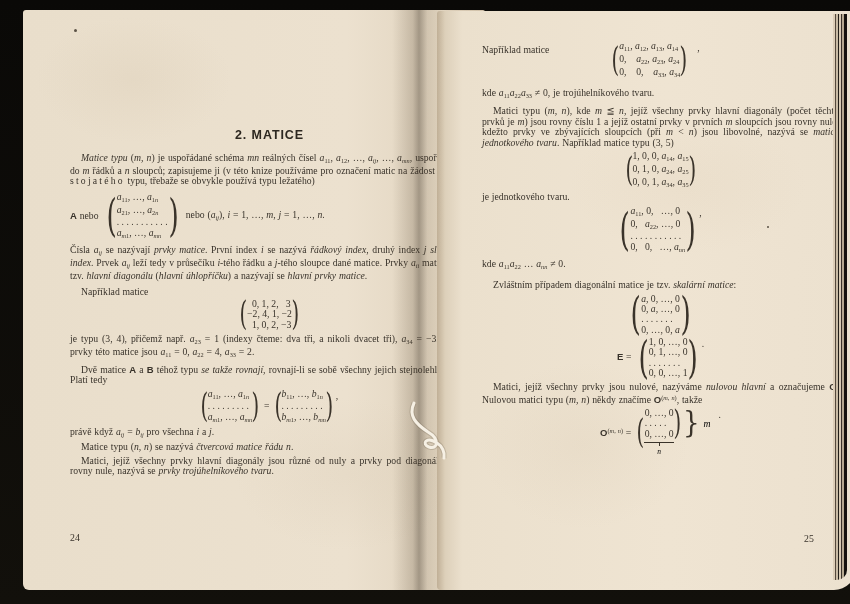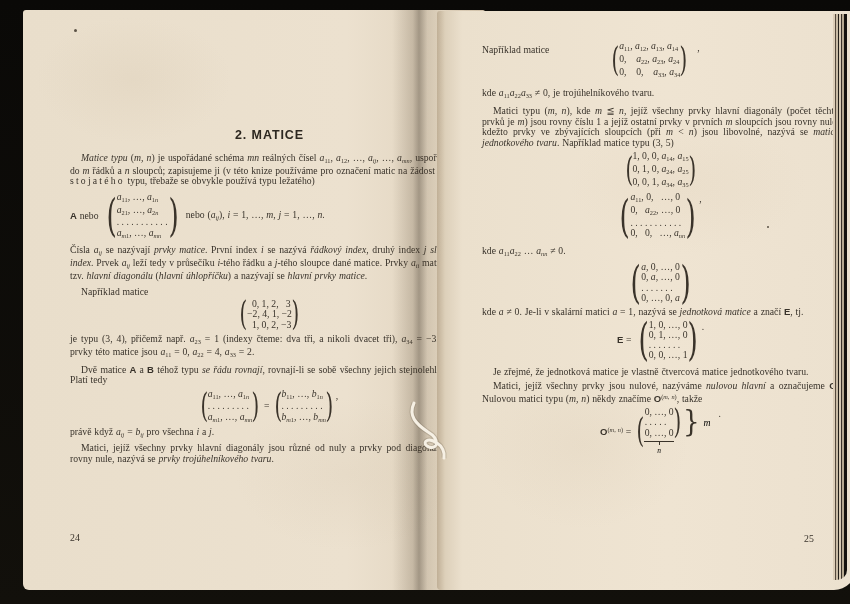--- a/index.html
+++ b/index.html
@@ -90,39 +90,40 @@
       <div class="math-center" style="margin-top:2px">
         <span class="mx m3">
           <span class="par">(</span>
           <span class="rows">  0, 1, 2,   3<br>−2, 4, 1, −2<br>  1, 0, 2, −3</span>
           <span class="par">)</span>
         </span>
       </div>
 
       <p class="body just" style="margin-top:4px">je typu (3, 4), přičemž např. <i>a</i><sub>23</sub> = 1 (indexy čteme: dva tři, a nikoli dvacet tři), <i>a</i><sub>34</sub> = −3. Hlavní prvky této matice jsou <i>a</i><sub>11</sub> = 0, <i>a</i><sub>22</sub> = 4, <i>a</i><sub>33</sub> = 2.</p>
 
-      <p class="body just ind" style="margin-top:5px">Dvě matice <b class="bf">A</b> a <b class="bf">B</b> téhož typu <i>se řádu rovnají</i>, rovnají-li se sobě všechny jejich stejnolehlé prvky. Platí tedy</p>
+      <p class="body just ind" style="margin-top:5px">Dvě matice <b class="bf">A</b> a <b class="bf">B</b> téhož typu <i>se takže rovnají</i>, rovnají-li se sobě všechny jejich stejnolehlé prvky. Platí tedy</p>
 
       <div class="math-center" style="margin-top:3px">
         <span class="mx m3">
           <span class="par">(</span>
           <span class="rows"><i>a</i><sub>11</sub>, …, <i>a</i><sub>1<i>n</i></sub><br>. . . . . . . . .<br><i>a</i><sub><i>m</i>1</sub>, …, <i>a</i><sub><i>mn</i></sub></span>
           <span class="par">)</span>
         </span>
         <span class="body" style="margin:0 5px">=</span>
         <span class="mx m3">
           <span class="par">(</span>
           <span class="rows"><i>b</i><sub>11</sub>, …, <i>b</i><sub>1<i>n</i></sub><br>. . . . . . . . .<br><i>b</i><sub><i>m</i>1</sub>, …, <i>b</i><sub><i>mn</i></sub></span>
           <span class="par">)</span>
         </span>
         <span class="post">,</span>
         <span class="eqtag">(2,1)</span>
       </div>
 
       <p class="body" style="margin-top:3px">právě když <i>a</i><sub><i>ij</i></sub> = <i>b</i><sub><i>ij</i></sub> pro všechna <i>i</i> a <i>j</i>.</p>
+      <p class="body ind" style="margin-top:2px">Matice typu (<i>n, n</i>) se nazývá <i>čtvercová matice řádu n</i>.</p>
       <p class="body just ind" style="margin-top:3px">Matici, jejíž všechny prvky hlavní diagonály jsou různé od nuly a prvky pod diagonálou jsou rovny nule, nazývá se <i>prvky trojúhelníkového tvaru</i>.</p>
     </div>
     <div class="pagenum pn-left">24</div>
     <div class="speck" style="left:51px;top:19px;width:3px;height:3px"></div>
   </div>
 
   <div class="page page-right">
     <div class="col col-right">
 
       <div class="mrow">
@@ -140,55 +141,55 @@
       <p class="body just ind" style="margin-top:5px">Matici typu (<i>m, n</i>), kde <i>m</i> ≦ <i>n</i>, jejíž všechny prvky hlavní diagonály (počet těchto prvků je <i>m</i>) jsou rovny číslu 1 a jejíž ostatní prvky v prvních <i>m</i> sloupcích jsou rovny nule, kdežto prvky ve zbývajících sloupcích (při <i>m</i> &lt; <i>n</i>) jsou libovolné, nazývá se <i>matice jednotkového tvaru</i>. Například matice typu (3, 5)</p>
 
       <div class="math-center" style="margin-top:3px">
         <span class="mx m3">
           <span class="par">(</span>
           <span class="rows">1, 0, 0, <i>a</i><sub>14</sub>, <i>a</i><sub>15</sub><br>0, 1, 0, <i>a</i><sub>24</sub>, <i>a</i><sub>25</sub><br>0, 0, 1, <i>a</i><sub>34</sub>, <i>a</i><sub>35</sub></span>
           <span class="par">)</span>
         </span>
       </div>
 
+      <p class="body" style="margin-top:3px">je jednotkového tvaru.</p>
 
 
       <div class="math-center" style="margin-top:3px">
         <span class="mx m4">
           <span class="par">(</span>
           <span class="rows"><i>a</i><sub>11</sub>, 0,   …, 0<br>0,   <i>a</i><sub>22</sub>, …, 0<br>. . . . . . . . . . .<br>0,   0,   …, <i>a</i><sub><i>nn</i></sub></span>
           <span class="par">)</span>
         </span>
         <span class="post">,</span>
       </div>
 
       <p class="body" style="margin-top:5px">kde <i>a</i><sub>11</sub><i>a</i><sub>22</sub> … <i>a</i><sub><i>nn</i></sub> ≠ 0.</p>
 
+      <p class="body ind" style="margin-top:8px">Zvláštním případem diagonální matice je tzv. <i>skalární matice</i>:</p>
 
       <div class="math-center" style="margin-top:3px">
         <span class="mx m4">
           <span class="par">(</span>
           <span class="rows"><i>a</i>, 0, …, 0<br>0, <i>a</i>, …, 0<br>. . . . . . .<br>0, …, 0, <i>a</i></span>
           <span class="par">)</span>
         </span>
       </div>
 
-      <p class="body just" style="margin-top:4px">kde <i>a</i> ≠ 0. Je-li v skalární matici <i>a</i> = 1, nazývá se <i>jednotková matice</i> a značí <b class="bf">E</b>, tj.</p>
 
       <div class="math-center" style="margin-top:2px">
         <span class="body lhs"><b class="bf">E</b> =</span>
         <span class="mx m4">
           <span class="par">(</span>
           <span class="rows">1, 0, …, 0<br>0, 1, …, 0<br>. . . . . . .<br>0, 0, …, 1</span>
           <span class="par">)</span>
         </span>
         <span class="post">.</span>
       </div>
 
-      <p class="body just ind" style="margin-top:6px">Je zřejmé, že jednotková matice je vlastně čtvercová matice jednotkového tvaru.</p>
 
       <p class="body just ind" style="margin-top:4px">Matici, jejíž všechny prvky jsou nulové, nazýváme <i>nulovou hlavní</i> a označujeme <b class="bf">O</b>. Nulovou matici typu (<i>m, n</i>) někdy značíme <b class="bf">O</b><sup>(<i>m</i>, <i>n</i>)</sup>, takže</p>
 
       <div class="math-center" style="margin-top:3px">
         <span class="body lhs"><b class="bf">O</b><sup>(<i>m</i>, <i>n</i>)</sup> =</span>
         <span class="mx m3">
           <span class="par">(</span>
           <span class="colwrap">
             <span class="rows">0, …, 0<br>. . . . .<br>0, …, 0</span>
             <span class="ub">

